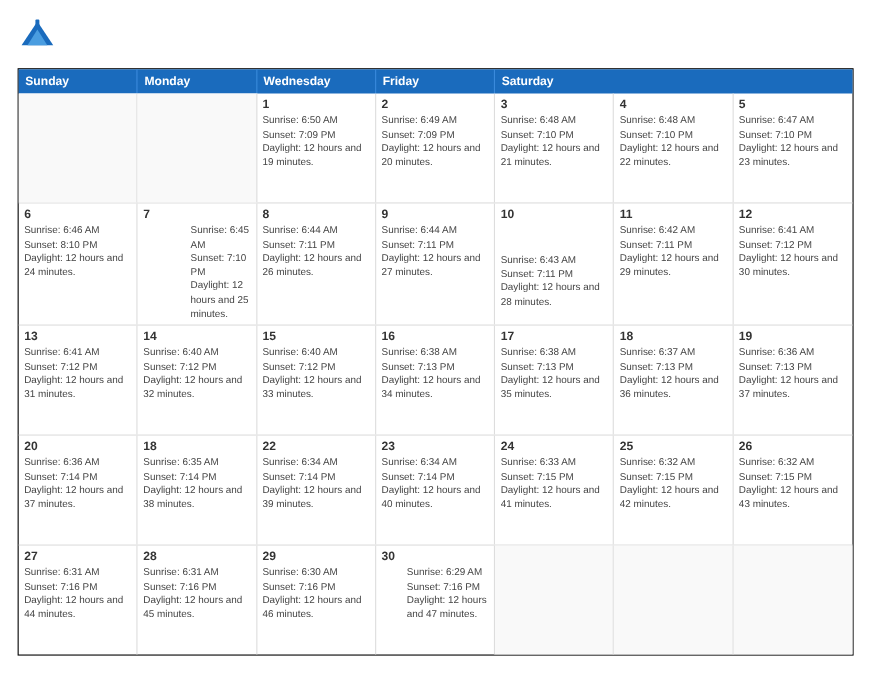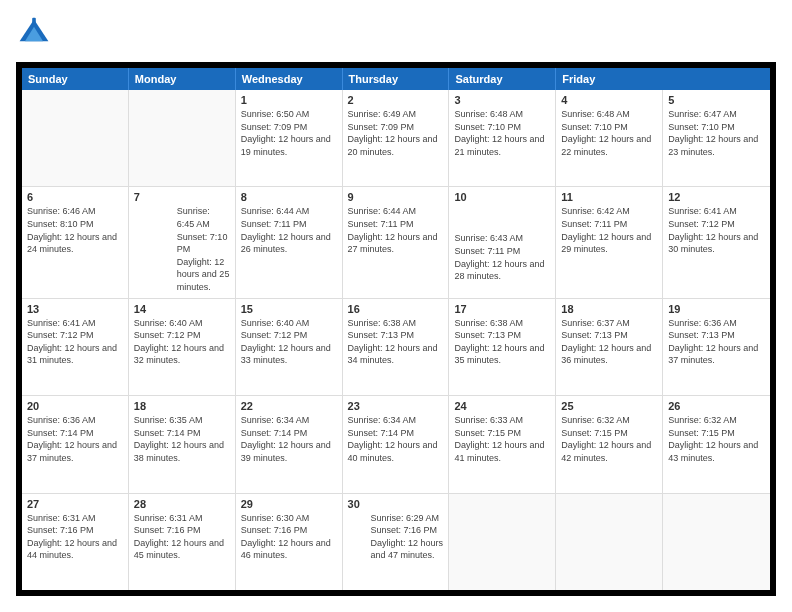--- a/index.html
+++ b/index.html
@@ -50,21 +50,21 @@
       color: #333;
     }
     .location {
       font-size: 14px;
       color: #555;
     }
     .calendar {
       flex: 1;
       display: flex;
       flex-direction: column;
-      border: 6px solid #000000;
+      border: 1px solid #000000;
       justify-content: flex-end;
     }
     .cal-header {
       display: grid;
       grid-template-columns: repeat(7, 1fr);
       background: #1a6bbd;
     }
     .cal-header-cell {
       color: #fff;
       font-size: 11px;
@@ -128,23 +128,22 @@
       <div class="month-title"></div>
       <div class="location"></div>
     </div>
   </div>
 
   <div class="calendar">
     <div class="cal-header">
     <div class="cal-header-cell">Sunday</div>
         <div class="cal-header-cell">Monday</div>
         <div class="cal-header-cell">Wednesday</div>
-        <div class="cal-header-cell">Thursday</div>
+        <div class="cal-header-cell">Friday</div>
         <div class="cal-header-cell">Saturday</div>
-        <div class="cal-header-cell">Friday</div>
       </div>
     <div class="cal-body">
     <div class="cal-row">
           <div class="cal-cell empty"></div>
           <div class="cal-cell empty"></div>
           <div class="cal-cell">
             <span class="day-num">1</span>
             <div class="cell-text" style="white-space: pre-line;">Sunrise: 6:50 AM
 Sunset: 7:09 PM
 Daylight: 12 hours and 19 minutes.</div>

